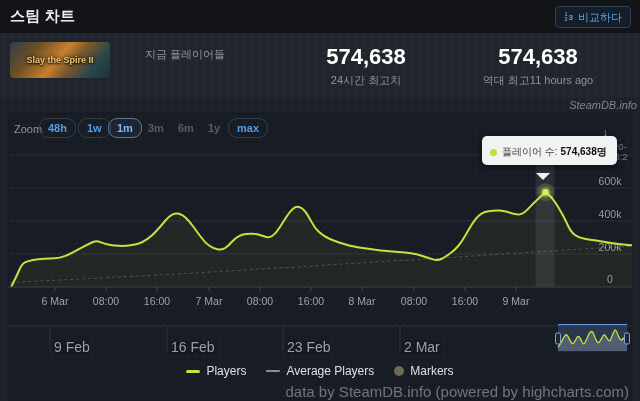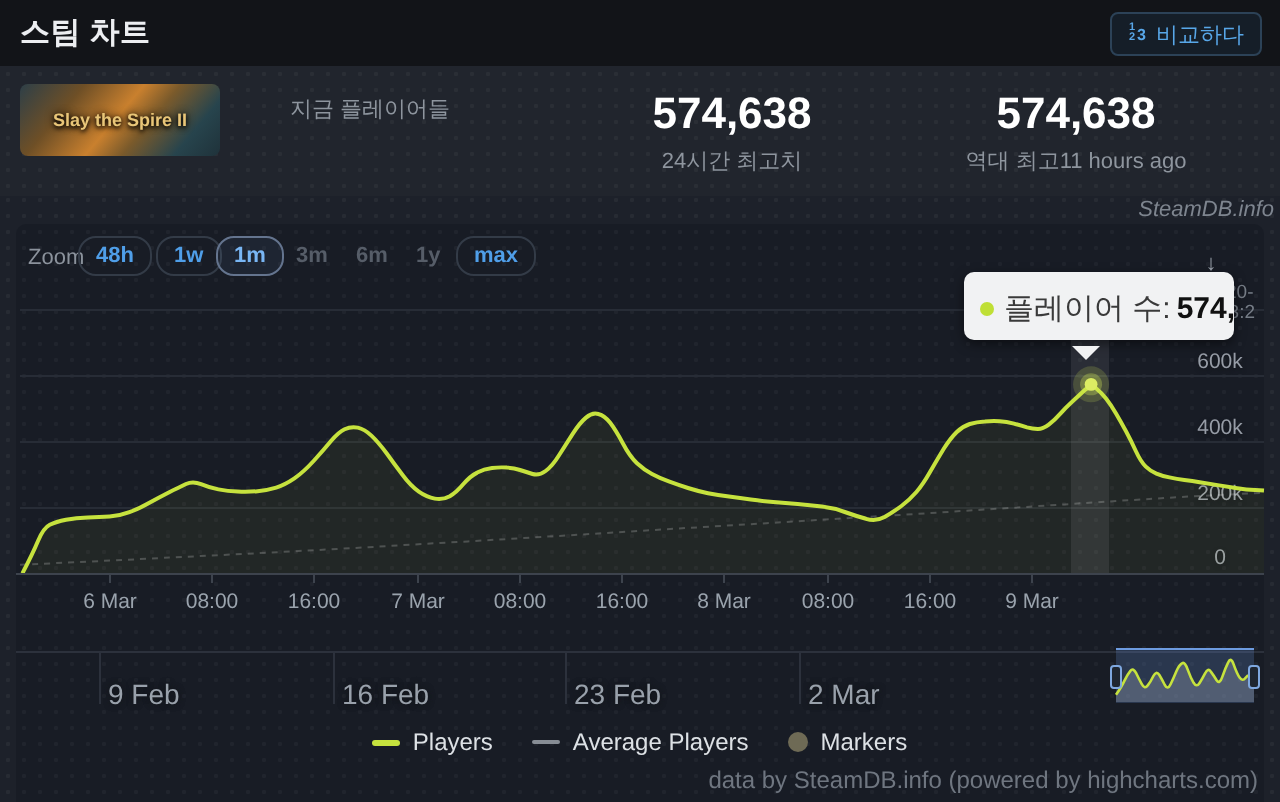--- a/index.html
+++ b/index.html
@@ -40,36 +40,36 @@
   .zbtn.sel{border-color:#64748e;color:#79b6f4;background:rgba(90,120,170,0.10);}
   .zbtn.dis{border-color:transparent;color:#565d68;font-weight:700;cursor:default;}
   
   .ylab{position:absolute;width:40px;text-align:center;font-size:10.5px;color:#969ca6;text-shadow:0 1px 2px #14171c;}
   .xlab{position:absolute;width:44px;text-align:center;font-size:10.5px;color:#9aa3ad;top:295px;}
   .navlab{position:absolute;font-size:14px;color:#99a1ab;top:339px;text-shadow:0 0 3px #14171c,0 0 3px #14171c;}
   
   .tooltip{position:absolute;left:482px;top:136px;width:119px;background:#f1f2f3;border-radius:5px;
     box-shadow:0 2px 6px rgba(0,0,0,.5);padding:5px 8px 6px 8px;z-index:6;overflow:hidden;white-space:nowrap;}
   .tooltip .tt-title{font-size:10.5px;color:#3a3a3a;}
-  .tooltip .tt-row{margin-top:4px;font-size:15px;color:#3a3a3a;display:flex;align-items:center;}
+  .tooltip .tt-row{margin-top:4px;font-size:10px;color:#3a3a3a;display:flex;align-items:center;}
   .tooltip .tt-dot{width:7px;height:7px;border-radius:50%;background:#bfdf35;margin-right:5px;flex:0 0 auto;}
   .tooltip .tt-val{font-weight:700;color:#111;margin-left:3px;}
   .tt-arrow{position:absolute;left:536px;top:173px;width:0;height:0;z-index:6;
     border-left:7px solid transparent;border-right:7px solid transparent;border-top:7px solid #f1f2f3;}
   .dl-icon{position:absolute;left:599px;top:127px;width:13px;text-align:center;color:#9aa1ab;font-size:11px;
     font-weight:700;line-height:11px;border-bottom:2px solid #9aa1ab;padding-bottom:1px;cursor:pointer;z-index:2;}
   .frag{position:absolute;font-size:9.5px;color:#767d87;z-index:2;}
   
   .legend{position:absolute;left:0;top:364px;width:640px;display:flex;justify-content:center;gap:20px;align-items:center;}
   .legend .item{display:flex;align-items:center;gap:6px;cursor:pointer;}
   .legend .sw-line{width:14px;height:3px;border-radius:2px;}
   .legend .sw-thin{width:14px;height:2px;border-radius:2px;}
   .legend .sw-circle{width:10px;height:10px;border-radius:50%;}
   .legend .lbl{font-size:12px;color:#dde1e5;}
-  .credits{position:absolute;right:11px;top:383px;font-size:12px;color:#6f7680;cursor:pointer;}
+  .credits{position:absolute;right:11px;top:383px;font-size:15px;color:#6f7680;cursor:pointer;}
   svg#chart-svg{position:absolute;left:0;top:0;z-index:1;}
 </style>
 </head>
 <body>
 
 <div class="page">
 
   <div class="topbar"></div>
   <div class="page-title">스팀 차트</div>
   <div class="compare-btn">

